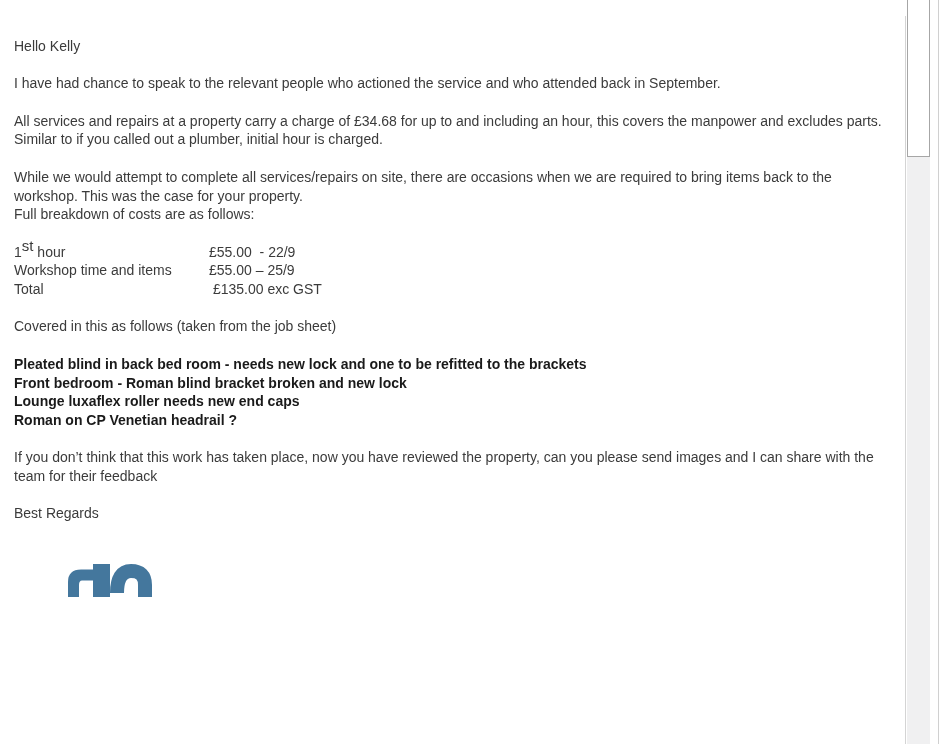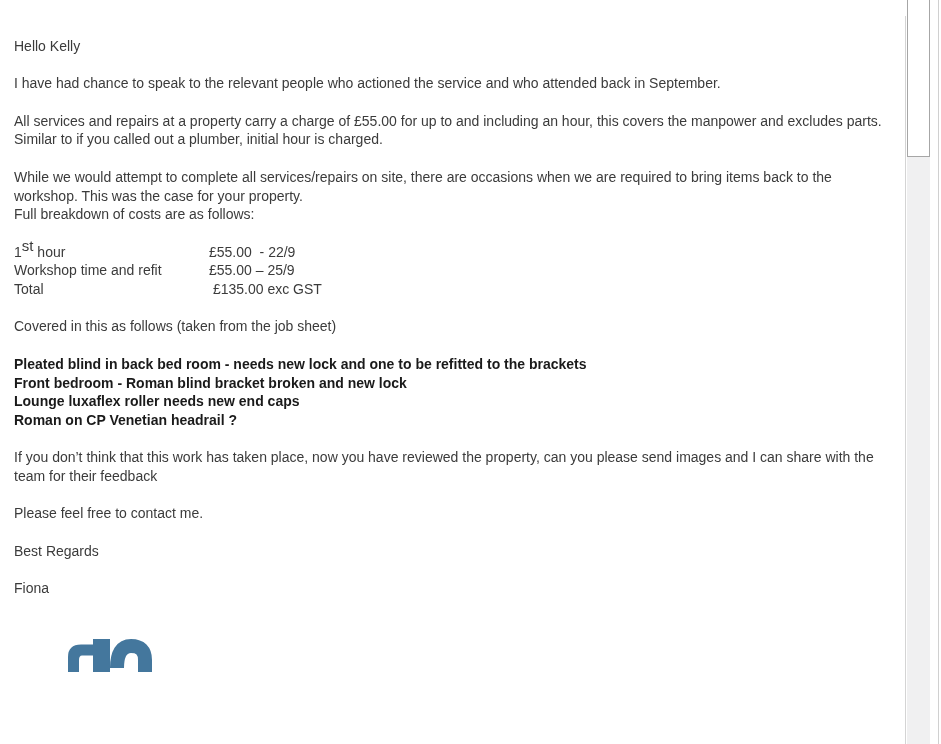--- a/index.html
+++ b/index.html
@@ -95,46 +95,44 @@
 <body>
 
 <div class="viewport">
 
   <div class="page">
 
     <p>Hello Kelly</p>
 
     <p>I have had chance to speak to the relevant people who actioned the service and who attended back in September.</p>
 
-    <p>All services and repairs at a property carry a charge of £55.00 for up to and including an hour, this covers the manpower and excludes parts. Similar to if you called out a plumber, initial hour is charged.</p>
+    <p>All services and repairs at a property carry a charge of £34.68 for up to and including an hour, this covers the manpower and excludes parts. Similar to if you called out a plumber, initial hour is charged.</p>
 
     <p><span>While we would attempt to complete all services/repairs on site, there are occasions when we are required to bring items back to the workshop. This was the case for your property.</span><span class="line">Full breakdown of costs are as follows:</span></p>
 
     <div class="cost-table">
       <div><span class="cost-label"><span>1</span><sup>st</sup><span> hour</span></span><span class="cost-amount">£55.00  - 22/9</span></div>
-      <div><span class="cost-label">Workshop time and refit</span><span class="cost-amount">£55.00 – 25/9</span></div>
+      <div><span class="cost-label">Workshop time and items</span><span class="cost-amount">£55.00 – 25/9</span></div>
       <div><span class="cost-label">Total</span><span class="cost-amount"> £135.00 exc GST</span></div>
     </div>
 
     <p>Covered in this as follows (taken from the job sheet)</p>
 
     <p class="job-items">
       <span class="line">Pleated blind in back bed room - needs new lock and one to be refitted to the brackets</span>
       <span class="line">Front bedroom - Roman blind bracket broken and new lock</span>
       <span class="line">Lounge luxaflex roller needs new end caps</span>
       <span class="line">Roman on CP Venetian headrail ?</span>
     </p>
 
     <p>If you don’t think that this work has taken place, now you have reviewed the property, can you please send images and I can share with the team for their feedback</p>
 
-    <p>Please feel free to contact me.</p>
 
     <p>Best Regards</p>
 
-    <p>Fiona</p>
 
     <p class="signature">
     </p>
 
     <div class="logo-wrap">
       <svg width="95" height="34" viewBox="0 0 95 34" xmlns="http://www.w3.org/2000/svg">
 
         <path d="M 5 34 L 5 19 Q 5 6.5 18 6.5 L 32 6.5 L 32 17.5 L 19 17.5 Q 16 17.5 16 22 L 16 34 Z" fill="#44779d"></path>
 
         <rect x="30" y="1" width="17" height="33" fill="#44779d"></rect>

